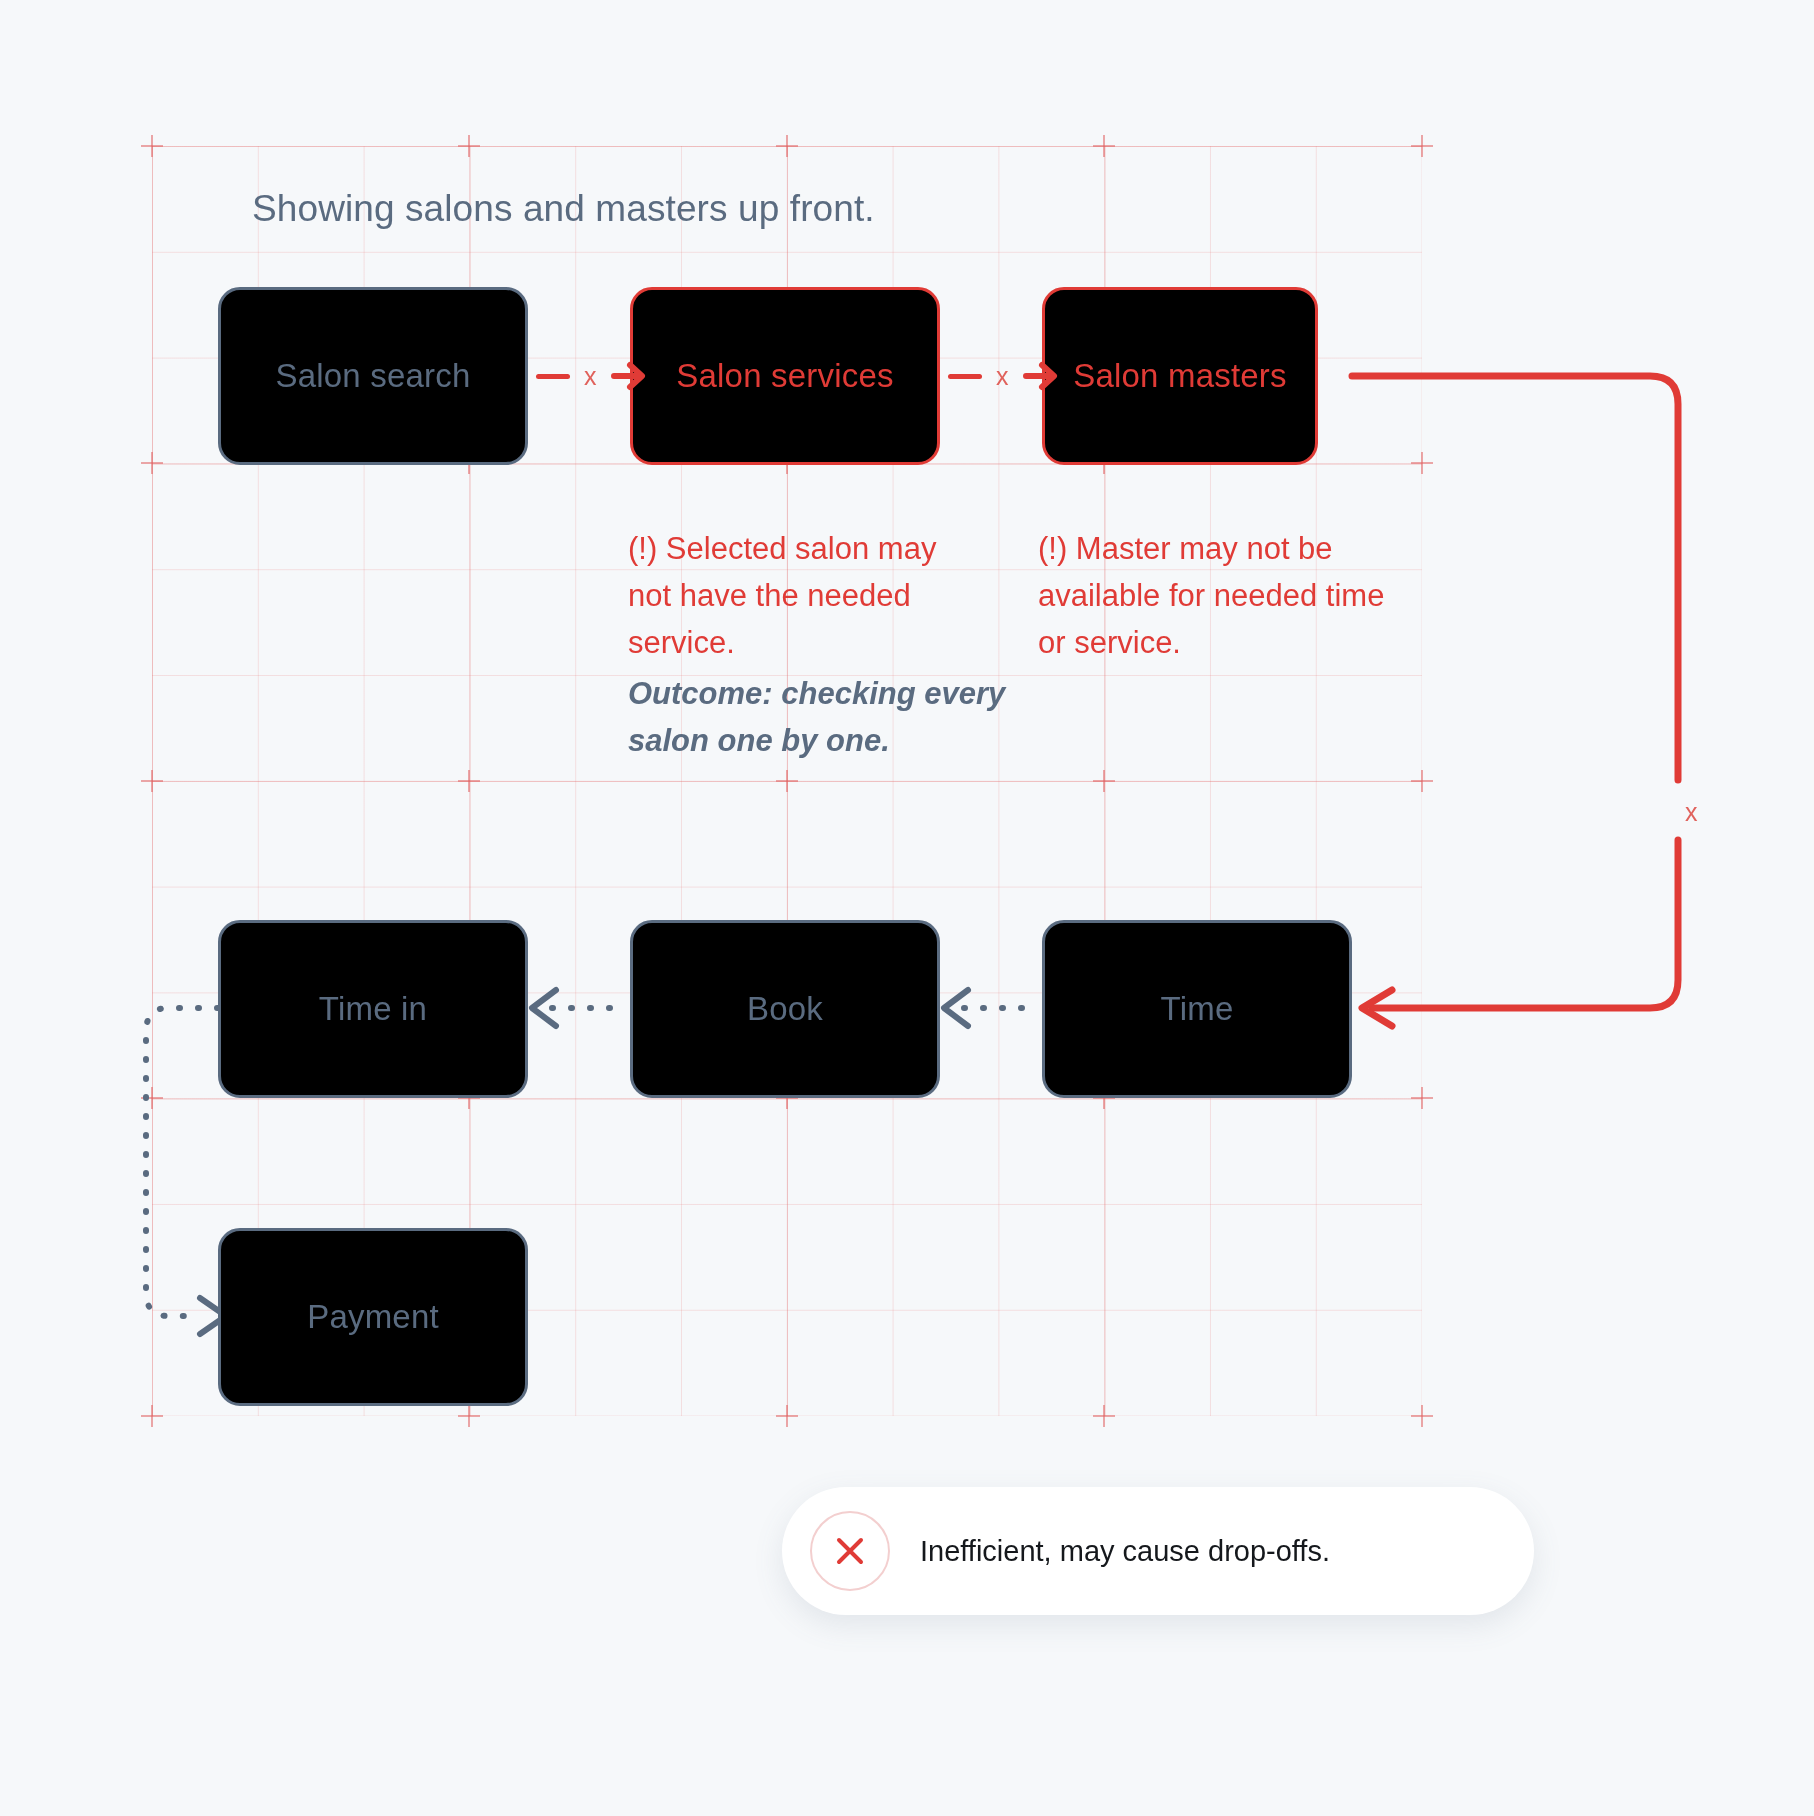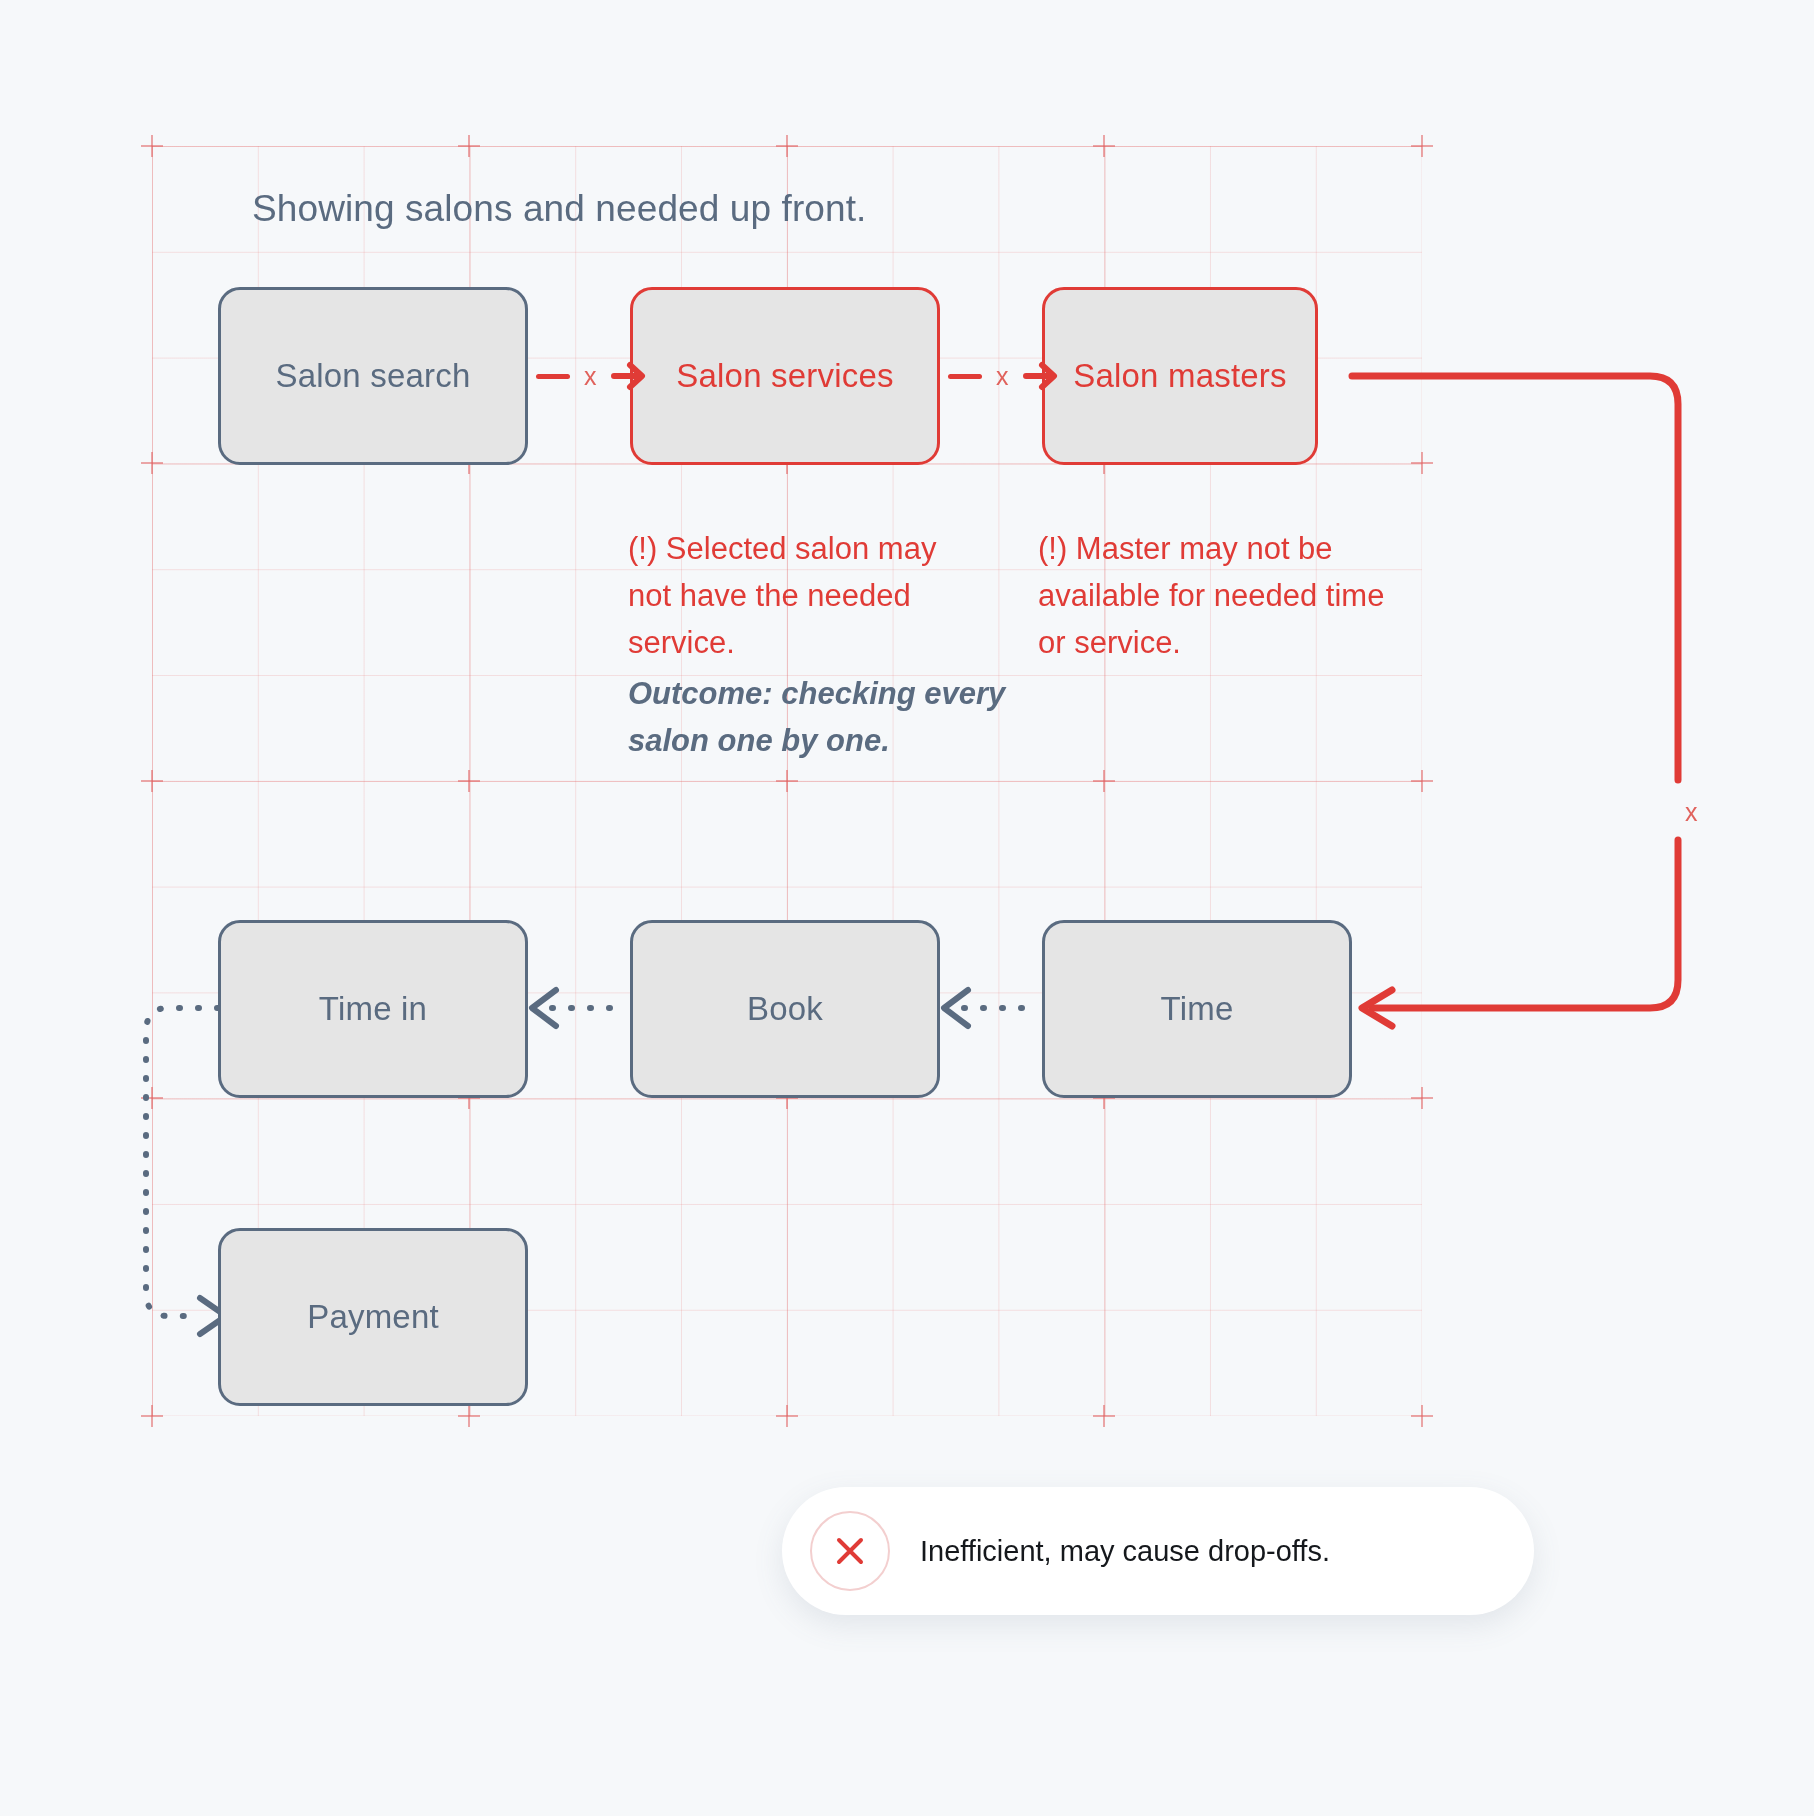--- a/index.html
+++ b/index.html
@@ -49,21 +49,21 @@
   
   #page-title{
     position:absolute;left:252px;top:188px;
     font-size:37px;color:#5a6b80;letter-spacing:.1px;
     white-space:nowrap;
   }
 
   
   .node{
     position:absolute;
-    background:#e5e5e5;
+    background:#000000;
     border-radius:22px;
     display:flex;align-items:center;justify-content:center;
     box-sizing:border-box;
     font-size:33px;
     letter-spacing:.2px;
   }
   .node.slate{border:3px solid #5a6b80;color:#5a6b80;}
   .node.red{border:3px solid #e03b36;color:#e03b36;}
 
   
@@ -157,21 +157,21 @@
   <div class="cross" style="left:1270px;top:952px;"></div>
   <div class="cross" style="left:0px;top:1270px;"></div>
   <div class="cross" style="left:317px;top:1270px;"></div>
   <div class="cross" style="left:635px;top:1270px;"></div>
   <div class="cross" style="left:952px;top:1270px;"></div>
   <div class="cross" style="left:1270px;top:1270px;"></div>
 </div>
 
 <div id="canvas">
 
-  <div id="page-title">Showing salons and needed up front.</div>
+  <div id="page-title">Showing salons and masters up front.</div>
 
   <svg width="1814" height="1816" style="position:absolute;left:0;top:0;">
     <defs>
       <marker id="mk-red" markerWidth="10" markerHeight="10" refX="7" refY="5" orient="auto">
         <path d="M1,1 L8,5 L1,9" fill="none" stroke="#e03b36" stroke-width="2" stroke-linecap="round" stroke-linejoin="round"></path>
       </marker>
       <marker id="mk-slate" markerWidth="10" markerHeight="10" refX="7" refY="5" orient="auto">
         <path d="M1,1 L8,5 L1,9" fill="none" stroke="#5a6b80" stroke-width="2" stroke-linecap="round" stroke-linejoin="round"></path>
       </marker>
     </defs>

